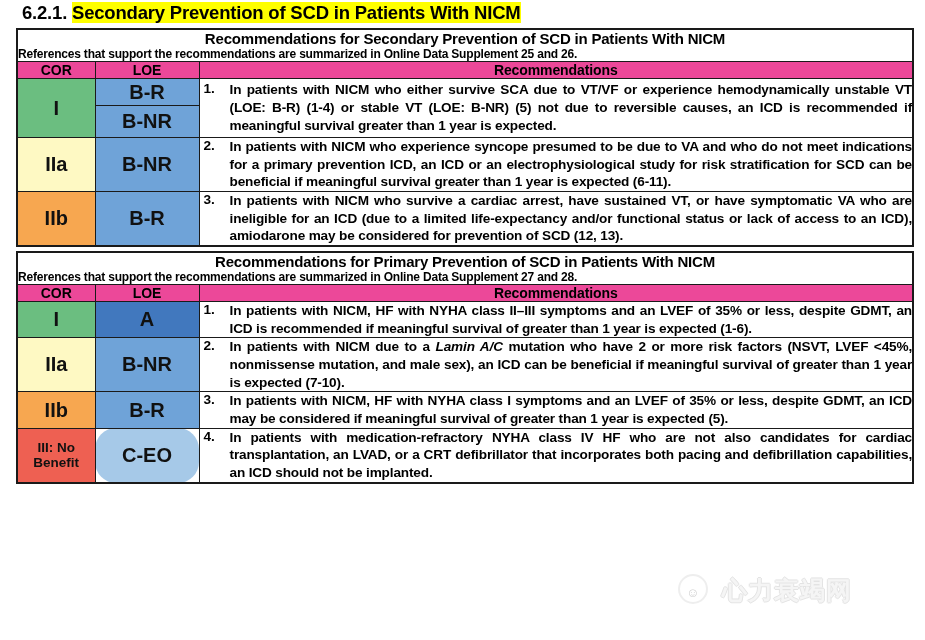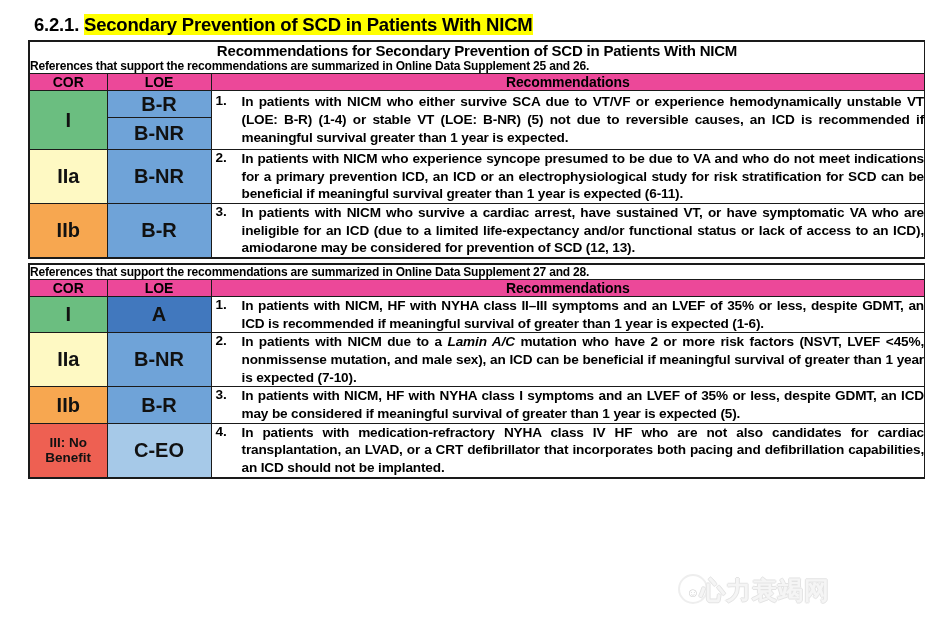--- a/index.html
+++ b/index.html
@@ -3,21 +3,21 @@
 <meta charset="utf-8">
 <style>
   * { box-sizing: border-box; }
   html, body {
     margin: 0; padding: 0;
     width: 925px; height: 640px;
     background: #ffffff;
     font-family: "Liberation Sans", sans-serif;
     overflow: hidden;
   }
-  .page { position: relative; width: 925px; height: 640px; padding: 12px; }
+  .page { position: relative; width: 925px; height: 640px; padding: 0; }
 
   
   .section-heading {
     font-size: 18.5px;
     font-weight: bold;
     color: #000;
     padding: 2px 0 4px 22px;
     letter-spacing: -0.2px;
     white-space: nowrap;
   }
@@ -77,21 +77,21 @@
   }
   .cor-cell.small { font-size: 13.5px; }
 
   
   .c-green  { background: #6BBE80; }
   .c-yellow { background: #fef9c3; }
   .c-orange { background: #F7A750; }
   .c-red    { background: #EE6052; }
   .c-blue   { background: #6FA3D8; }
   .c-blue-d { background: #4178BE; }
-  .c-blue-l { background: #A6C9E8; }
+  .c-blue-l { background: #A6C9E8; border-radius: 21px; }
 
   
   .rec-cell {
     background: #fff;
     padding: 3px 8px 4px 6px;
   }
   .rec-row { display: flex; align-items: flex-start; }
   .rec-num {
     flex: 0 0 30px;
     font-size: 13.6px;
@@ -135,21 +135,21 @@
   }
   .wm-face {
     position: absolute;
     left: 6px; top: 10px;
     font-size: 13px;
     color: #bdbdbd;
     line-height: 1;
   }
   .wm-text {
     position: absolute;
-    left: 22px; top: 8px;
+    left: 44px; top: 8px;
     font-size: 25px;
     font-weight: bold;
     color: #f2f2f2;
     text-shadow:
        1px 0 0 #d9d9d9, -1px 0 0 #d9d9d9,
        0 1px 0 #d9d9d9, 0 -1px 0 #d9d9d9;
     letter-spacing: 1px;
     white-space: nowrap;
   }
 </style>
@@ -224,20 +224,23 @@
 
 
   <table class="rec-table">
     <colgroup>
       <col style="width:78px">
       <col style="width:104px">
       <col style="width:714px">
     </colgroup>
     <tbody>
       <tr>
+        <td class="tbl-title" colspan="3">Recommendations for Primary Prevention of SCD in Patients With NICM</td>
+      </tr>
+      <tr>
         <td class="tbl-sub" colspan="3">References that support the recommendations are summarized in Online Data Supplement 27 and 28.</td>
       </tr>
       <tr>
         <td class="col-head">COR</td>
         <td class="col-head">LOE</td>
         <td class="col-head">Recommendations</td>
       </tr>
 
       <tr>
         <td class="cor-cell c-green">I</td>

